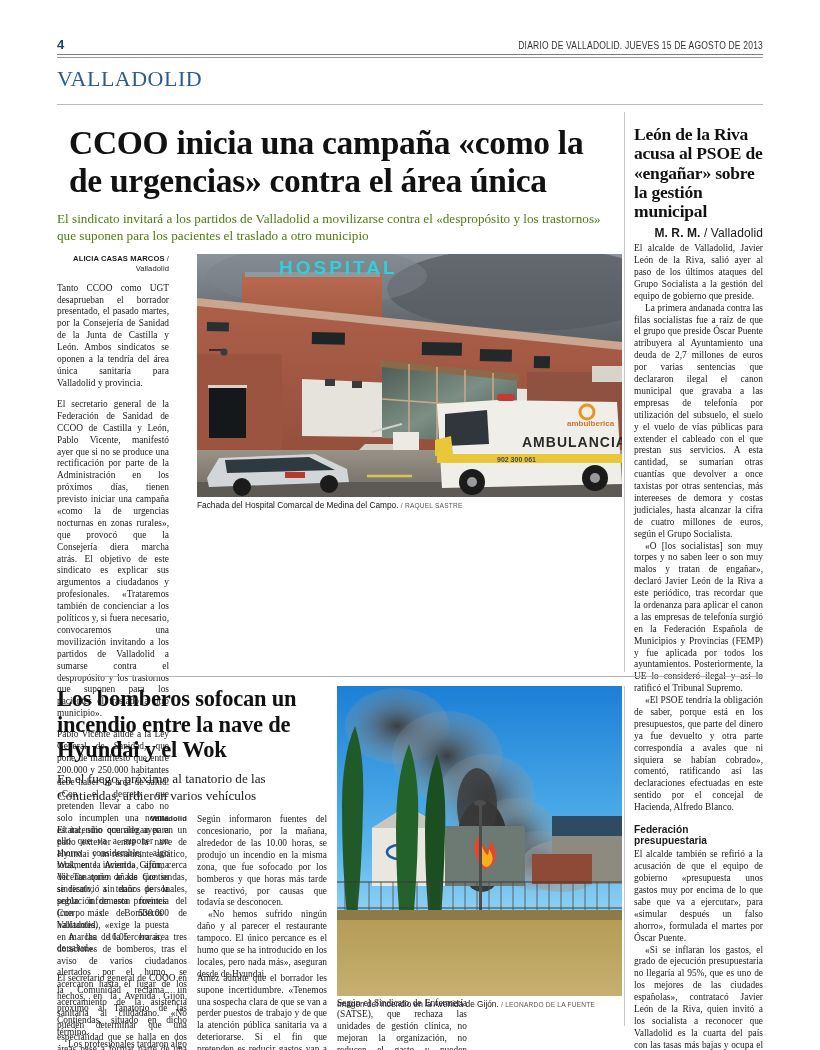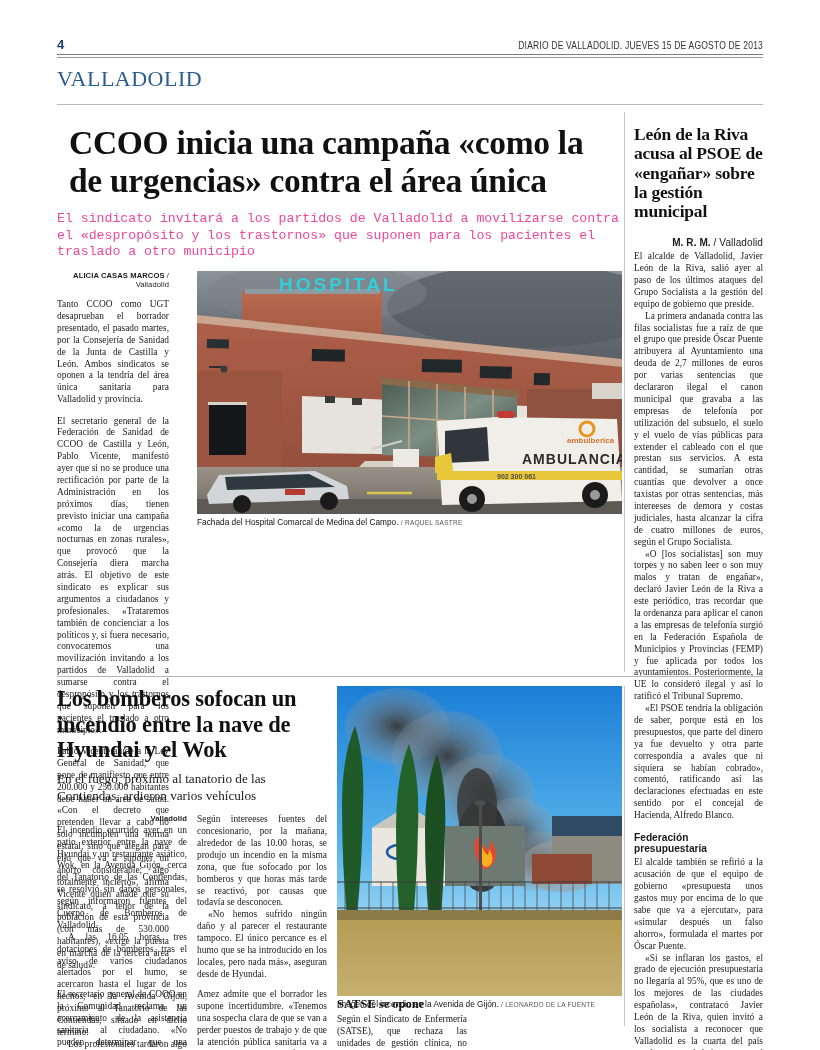--- a/index.html
+++ b/index.html
@@ -87,22 +87,21 @@
     font-weight: bold;
     line-height: 1.12;
     letter-spacing: -0.3px;
     margin: 12px;
     color: #111;
   }
   .standfirst {
     font-size: 13.2px;
     line-height: 1.25;
     margin-top: 11px;
-    color: #ec4899;
-    font-family: Liberation Mono, monospace;
+    color: #4d7c0f;
   }
 
   
   .photo {
     position: relative;
     overflow: hidden;
     background: #fca5a5;
   }
   .caption {
     font-family: "Liberation Sans", sans-serif;
@@ -164,21 +163,21 @@
     width: 129px;
   }
   .headline-2 {
     font-size: 17.5px;
     font-weight: bold;
     line-height: 1.1;
     margin: 0;
     color: #111;
     letter-spacing: -0.2px;
   }
-  .rail .byline { font-size: 10px; margin-top: 16px; }
+  .rail .byline { font-size: 12px; margin-top: 5px; }
   .rail-body {
     font-size: 9.4px;
     line-height: 1.265;
     text-align: justify;
     hyphens: auto;
     -webkit-hyphens: auto;
     margin-top: 3px;
   }
   .rail-body p { margin: 0; text-indent: 11px; }
   .rail-body p.first { text-indent: 0; }
@@ -396,21 +395,21 @@
         <div class="standfirst-2">En el fuego, próximo al tanatorio de las Contiendas, ardieron varios vehículos</div>
 
         <div style="display:flex; gap:10px; margin-top:10px;">
           <div style="width:130px;" class="cols">
             <div class="byline">Valladolid</div>
             <p class="first">El incendio ocurrido ayer en un patio exterior entre la nave de Hyundai y un restaurante asiático, Wok,  en la Avenida Gijón, cerca del Tanatorio de las Contiendas, se resolvió sin daños personales, según informaron fuentes del Cuerpo de Bomberos de Valladolid.</p>
             <p>A las 16.05 horas, tres dotaciones de bomberos, tras el aviso de varios ciudadanos alertados por el humo, se acercaron hasta el lugar de los hechos, en la Avenida Gijón, próximo al Tanatorio de las Contiendas, situado en dicho término.</p>
             <p>Los profesionales tardaron algo más de una hora y media en sofocar el fuego, en el que varios vehículos, neumáticos y chatarra en general ardieron, aún sin una causa aparente.</p>
           </div>
           <div style="width:130px;" class="cols">
-            <p class="first">Según intereeses fuentes del concesionario, por la mañana, alrededor de las 10.00 horas, se produjo un incendio en la misma zona, que fue sofocado por los bomberos y que horas más tarde se reactivó, por causas que todavía se desconocen.</p>
+            <p class="first">Según informaron fuentes del concesionario, por la mañana, alrededor de las 10.00 horas, se produjo un incendio en la misma zona, que fue sofocado por los bomberos y que horas más tarde se reactivó, por causas que todavía se desconocen.</p>
             <p>«No hemos sufrido ningún daño y al parecer el restaurante tampoco. El único percance es el humo que se ha introducido en los locales, pero nada más», aseguran desde de Hyundai.</p>
           </div>
         </div>
       </div>
 
       <div style="width:285px;">
         <div class="photo" style="height:310px;">
           <svg viewBox="0 0 285 310" width="285" height="310" preserveAspectRatio="none">
             <defs>
               <linearGradient id="sky2" x1="0" y1="0" x2="0" y2="1">

